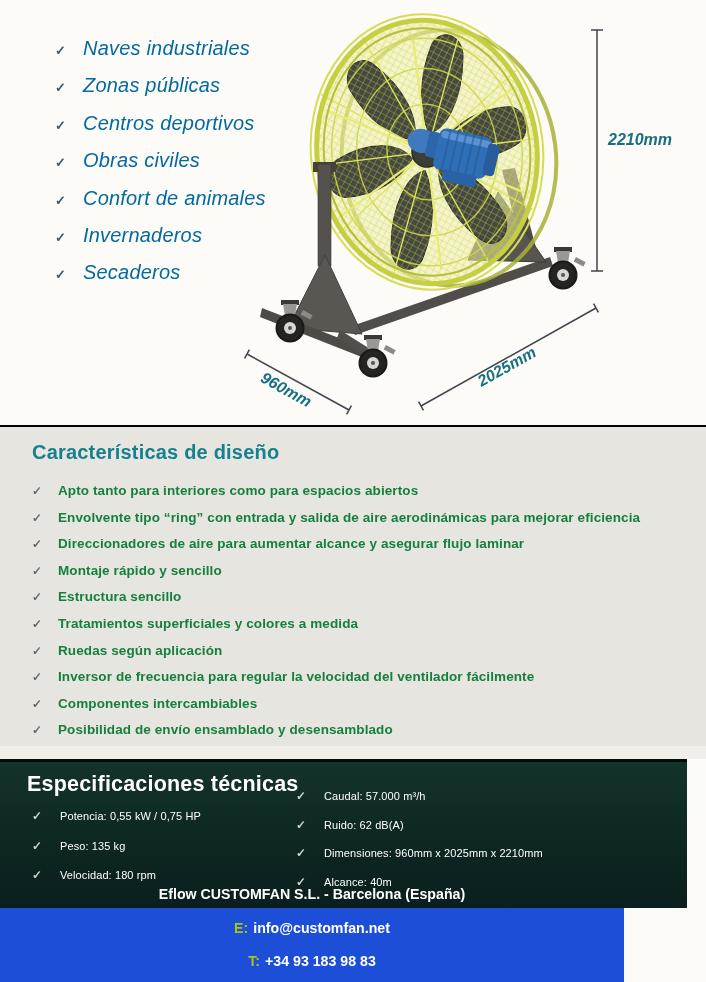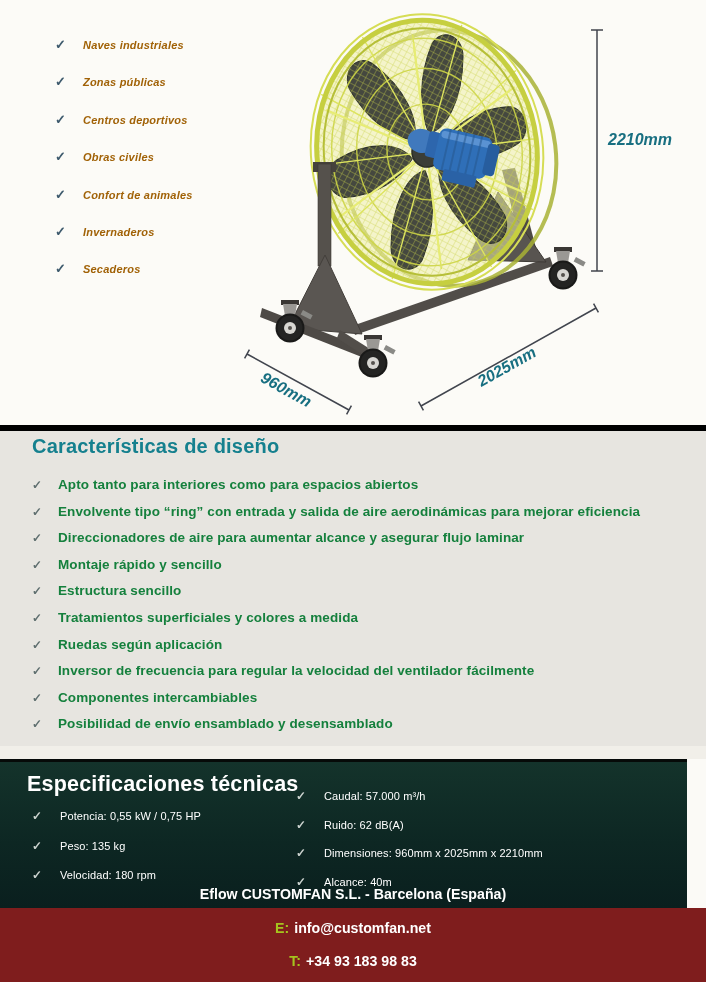--- a/index.html
+++ b/index.html
@@ -6,33 +6,33 @@
   .sheet{
     position:relative;width:706px;height:982px;margin:0 auto;
     background:#fbfaf6;overflow:hidden;
     font-family:"Liberation Sans",sans-serif;
   }
   
   .top-section{position:absolute;left:0;top:0;width:706px;height:425px;background:#fcfbf7;}
   .apps-list{position:absolute;left:55px;top:37px;}
   .app-row{display:flex;align-items:baseline;height:37.4px;}
   .app-row .chk{width:28px;font-size:13px;font-weight:bold;color:#3e5a6d;font-style:normal;}
-  .app-row .lbl{font-size:11px;font-weight:bold;font-style:italic;color:#a16207;letter-spacing:.2px;}
+  .app-row .lbl{font-size:20px;font-weight:normal;font-style:italic;color:#0369a1;letter-spacing:.2px;}
   
   .fan-figure{position:absolute;left:240px;top:12px;width:466px;height:412px;text-align:center;}
   .fan-figure svg{position:absolute;left:0;top:0;}
   .dim-label{position:absolute;color:#186f81;font-weight:bold;font-style:italic;font-size:16px;white-space:nowrap;}
   .dim-height{left:368px;top:119px;}
   .dim-depth{left:46px;top:378px;transform:translate(-50%,-50%) rotate(29deg);}
   .dim-width{left:267px;top:355px;transform:translate(-50%,-50%) rotate(-29.5deg);}
   
   .design-section{
     position:absolute;left:0;top:425px;width:706px;height:321px;
-    background:#e7e5e0;border-top:6px solid #000000;box-sizing:border-box;
-    padding:4px 28px 0 32px;
+    background:#e7e5e0;border-top:2px solid #000000;box-sizing:border-box;
+    padding:14px 28px 0 32px;
   }
   .design-title{margin:0 0 19px 0;font-size:20px;font-weight:bold;color:#15808e;letter-spacing:.2px;}
   .feat-row{display:flex;align-items:baseline;margin-bottom:10px;line-height:16.6px;}
   .feat-row .chk{width:26px;flex:0 0 26px;font-size:12px;font-weight:bold;color:#5e6e6e;}
   .feat-row .lbl{font-size:13.5px;font-weight:bold;color:#15803d;letter-spacing:.1px;}
   .light-strip{position:absolute;left:0;top:746px;width:706px;height:13px;background:#f1efe9;}
   
   .specs-section{
     position:absolute;left:0;top:759px;width:687px;height:149px;
     background:linear-gradient(180deg,#14332b 0%,#0d2723 55%,#0a1f1e 100%);
@@ -42,21 +42,21 @@
   .spec-col{position:absolute;}
   .spec-col-left{left:32px;top:46px;}
   .spec-col-right{left:296px;top:26px;}
   .spec-row{display:flex;align-items:baseline;line-height:17px;}
   .spec-col-left .spec-row{margin-bottom:12.5px;}
   .spec-col-right .spec-row{margin-bottom:11.5px;}
   .spec-row .chk{width:28px;flex:0 0 28px;font-size:12px;font-weight:bold;color:#ccd3cf;}
   .spec-row .lbl{font-size:11px;font-weight:normal;color:#ffffff;letter-spacing:.1px;}
   
   .footer{
-    position:absolute;left:0;top:908px;width:706px;height:74px;background:#7f1d1d;
+    position:absolute;left:0;top:908px;width:624px;height:74px;background:#1d4ed8;
     display:flex;flex-direction:column;justify-content:center;align-items:center;
     color:#fff;font-weight:bold;font-size:14.2px;line-height:17.4px;gap:16px;
   }
   .footer .line{white-space:nowrap;}
   .footer .tag{color:#a5c31e;margin-right:5px;}
   .footer .link{text-decoration:underline;color:#fff;}
 </style>
 </head>
 <body>
 

